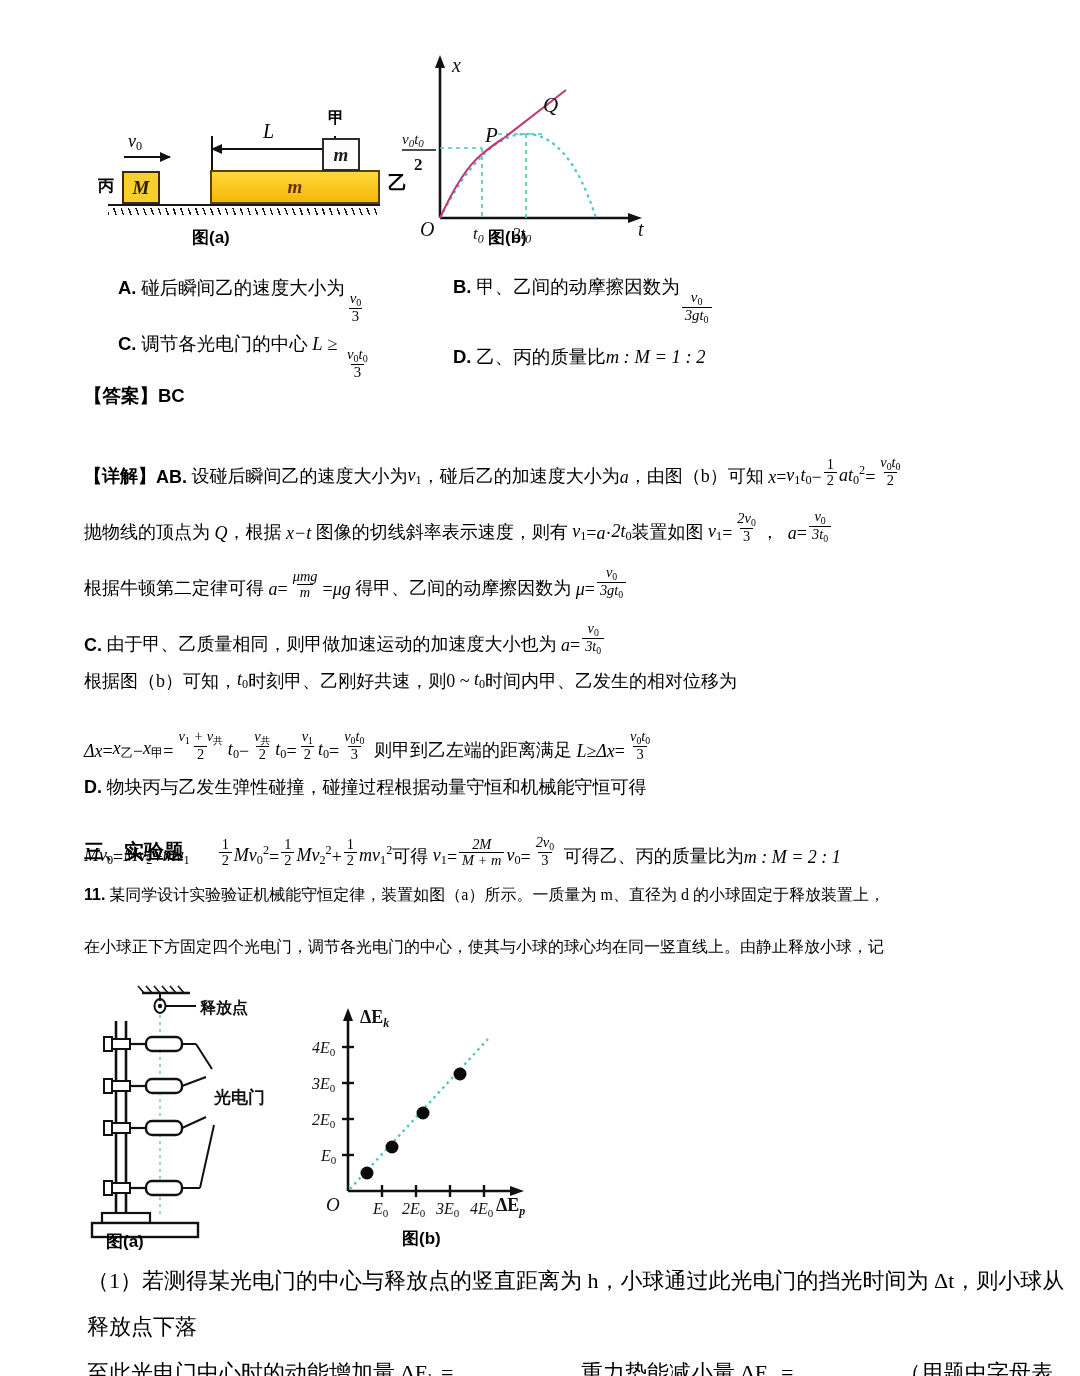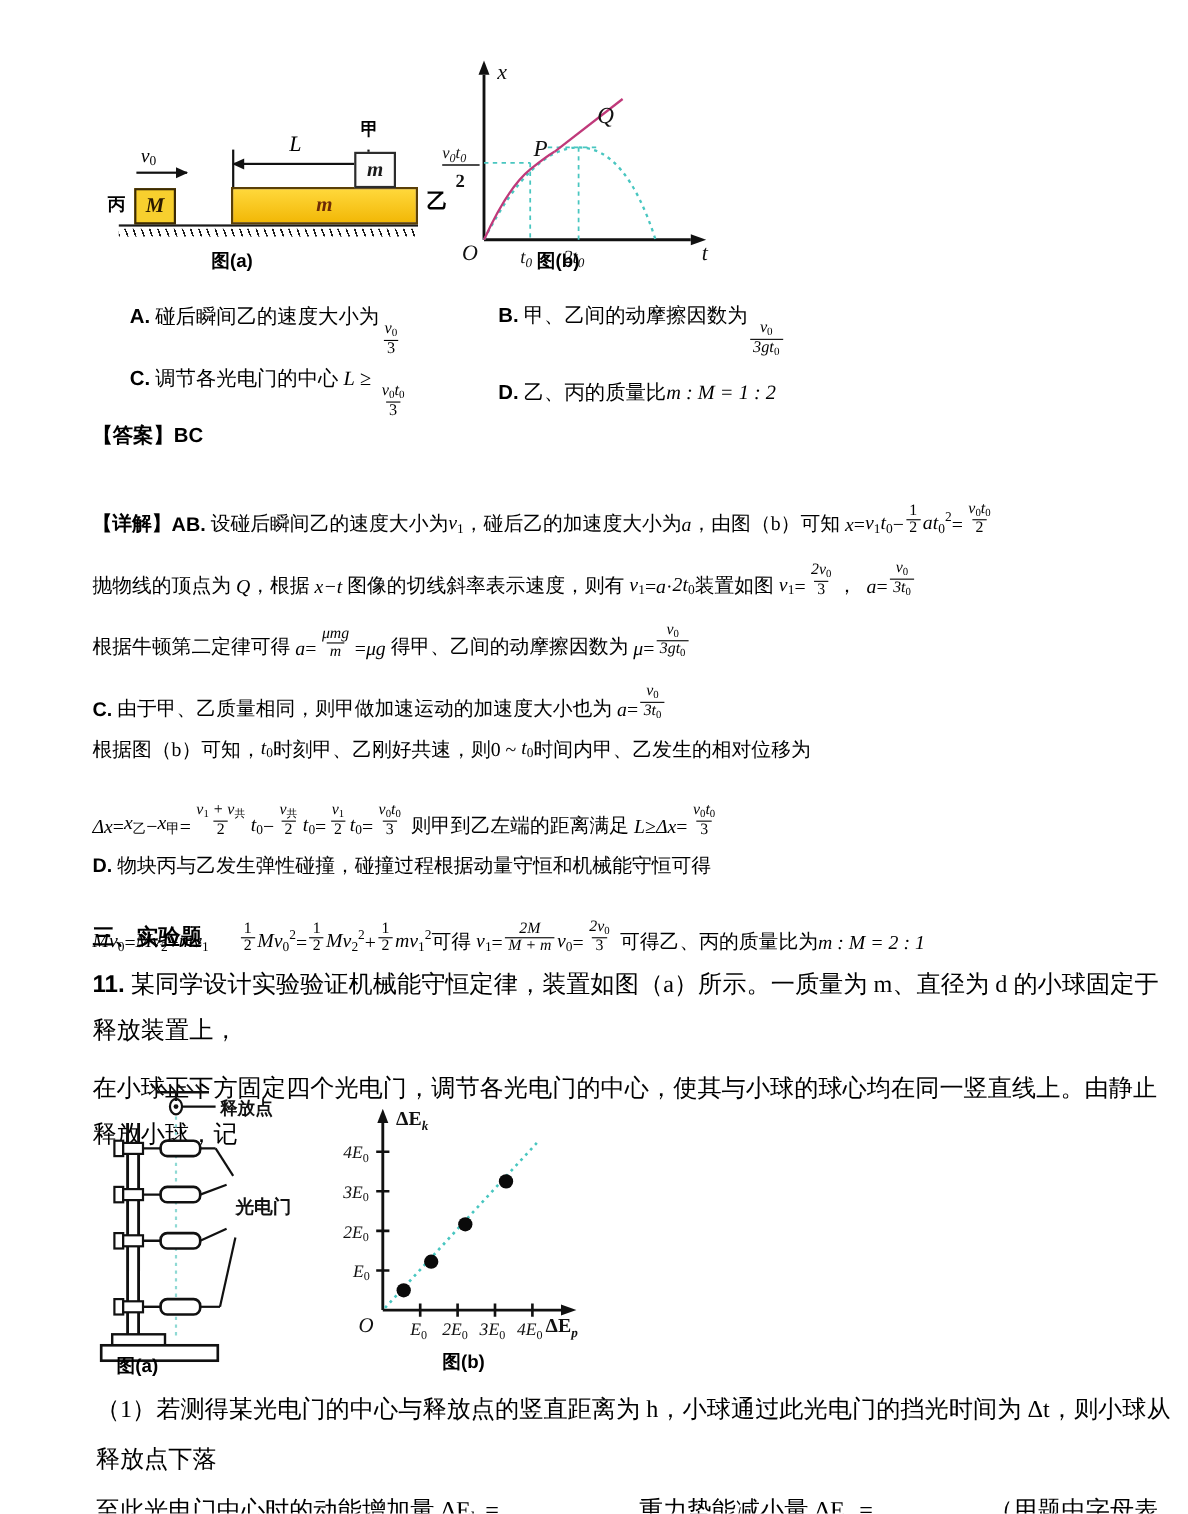--- a/index.html
+++ b/index.html
@@ -102,21 +102,21 @@
   
   .expl { position:absolute; left:84px; top:432px; width:990px; font-size:18px; }
   .eline { min-height:50px; display:flex; align-items:center; white-space:nowrap; }
   .eline.tall { min-height:56px;align-items:flex-end; }
 
   
   .sect-head { position:absolute; left:84px; top:838px; font-size:20px; font-weight:bold;
                font-family:"Liberation Sans","DejaVu Sans",sans-serif; }
 
   
-  .q11 { position:absolute; left:84px; top:874px; width:980px; font-size:22px; line-height:42px; }
+  .q11 { position:absolute; left:84px; top:874px; width:980px; font-size:16px; line-height:42px; }
   .q11 p { margin:0 0 10px 0; }
 
   
   .fig-row-2 { position:absolute; left:0px; top:985px; width:916px; height:265px; }
   #fig-a2 { position:absolute; left:90px; top:0px; width:250px; height:265px; }
   #fig-b2 { position:absolute; left:300px; top:10px; width:260px; height:250px; }
 
   
   .tail { position:absolute; left:87px; top:1258px; width:990px; font-size:22px; line-height:46px; }
   .blank { display:inline-block; width:92px; border-bottom:1.6px solid #000; margin:0 4px; height:1em; }

